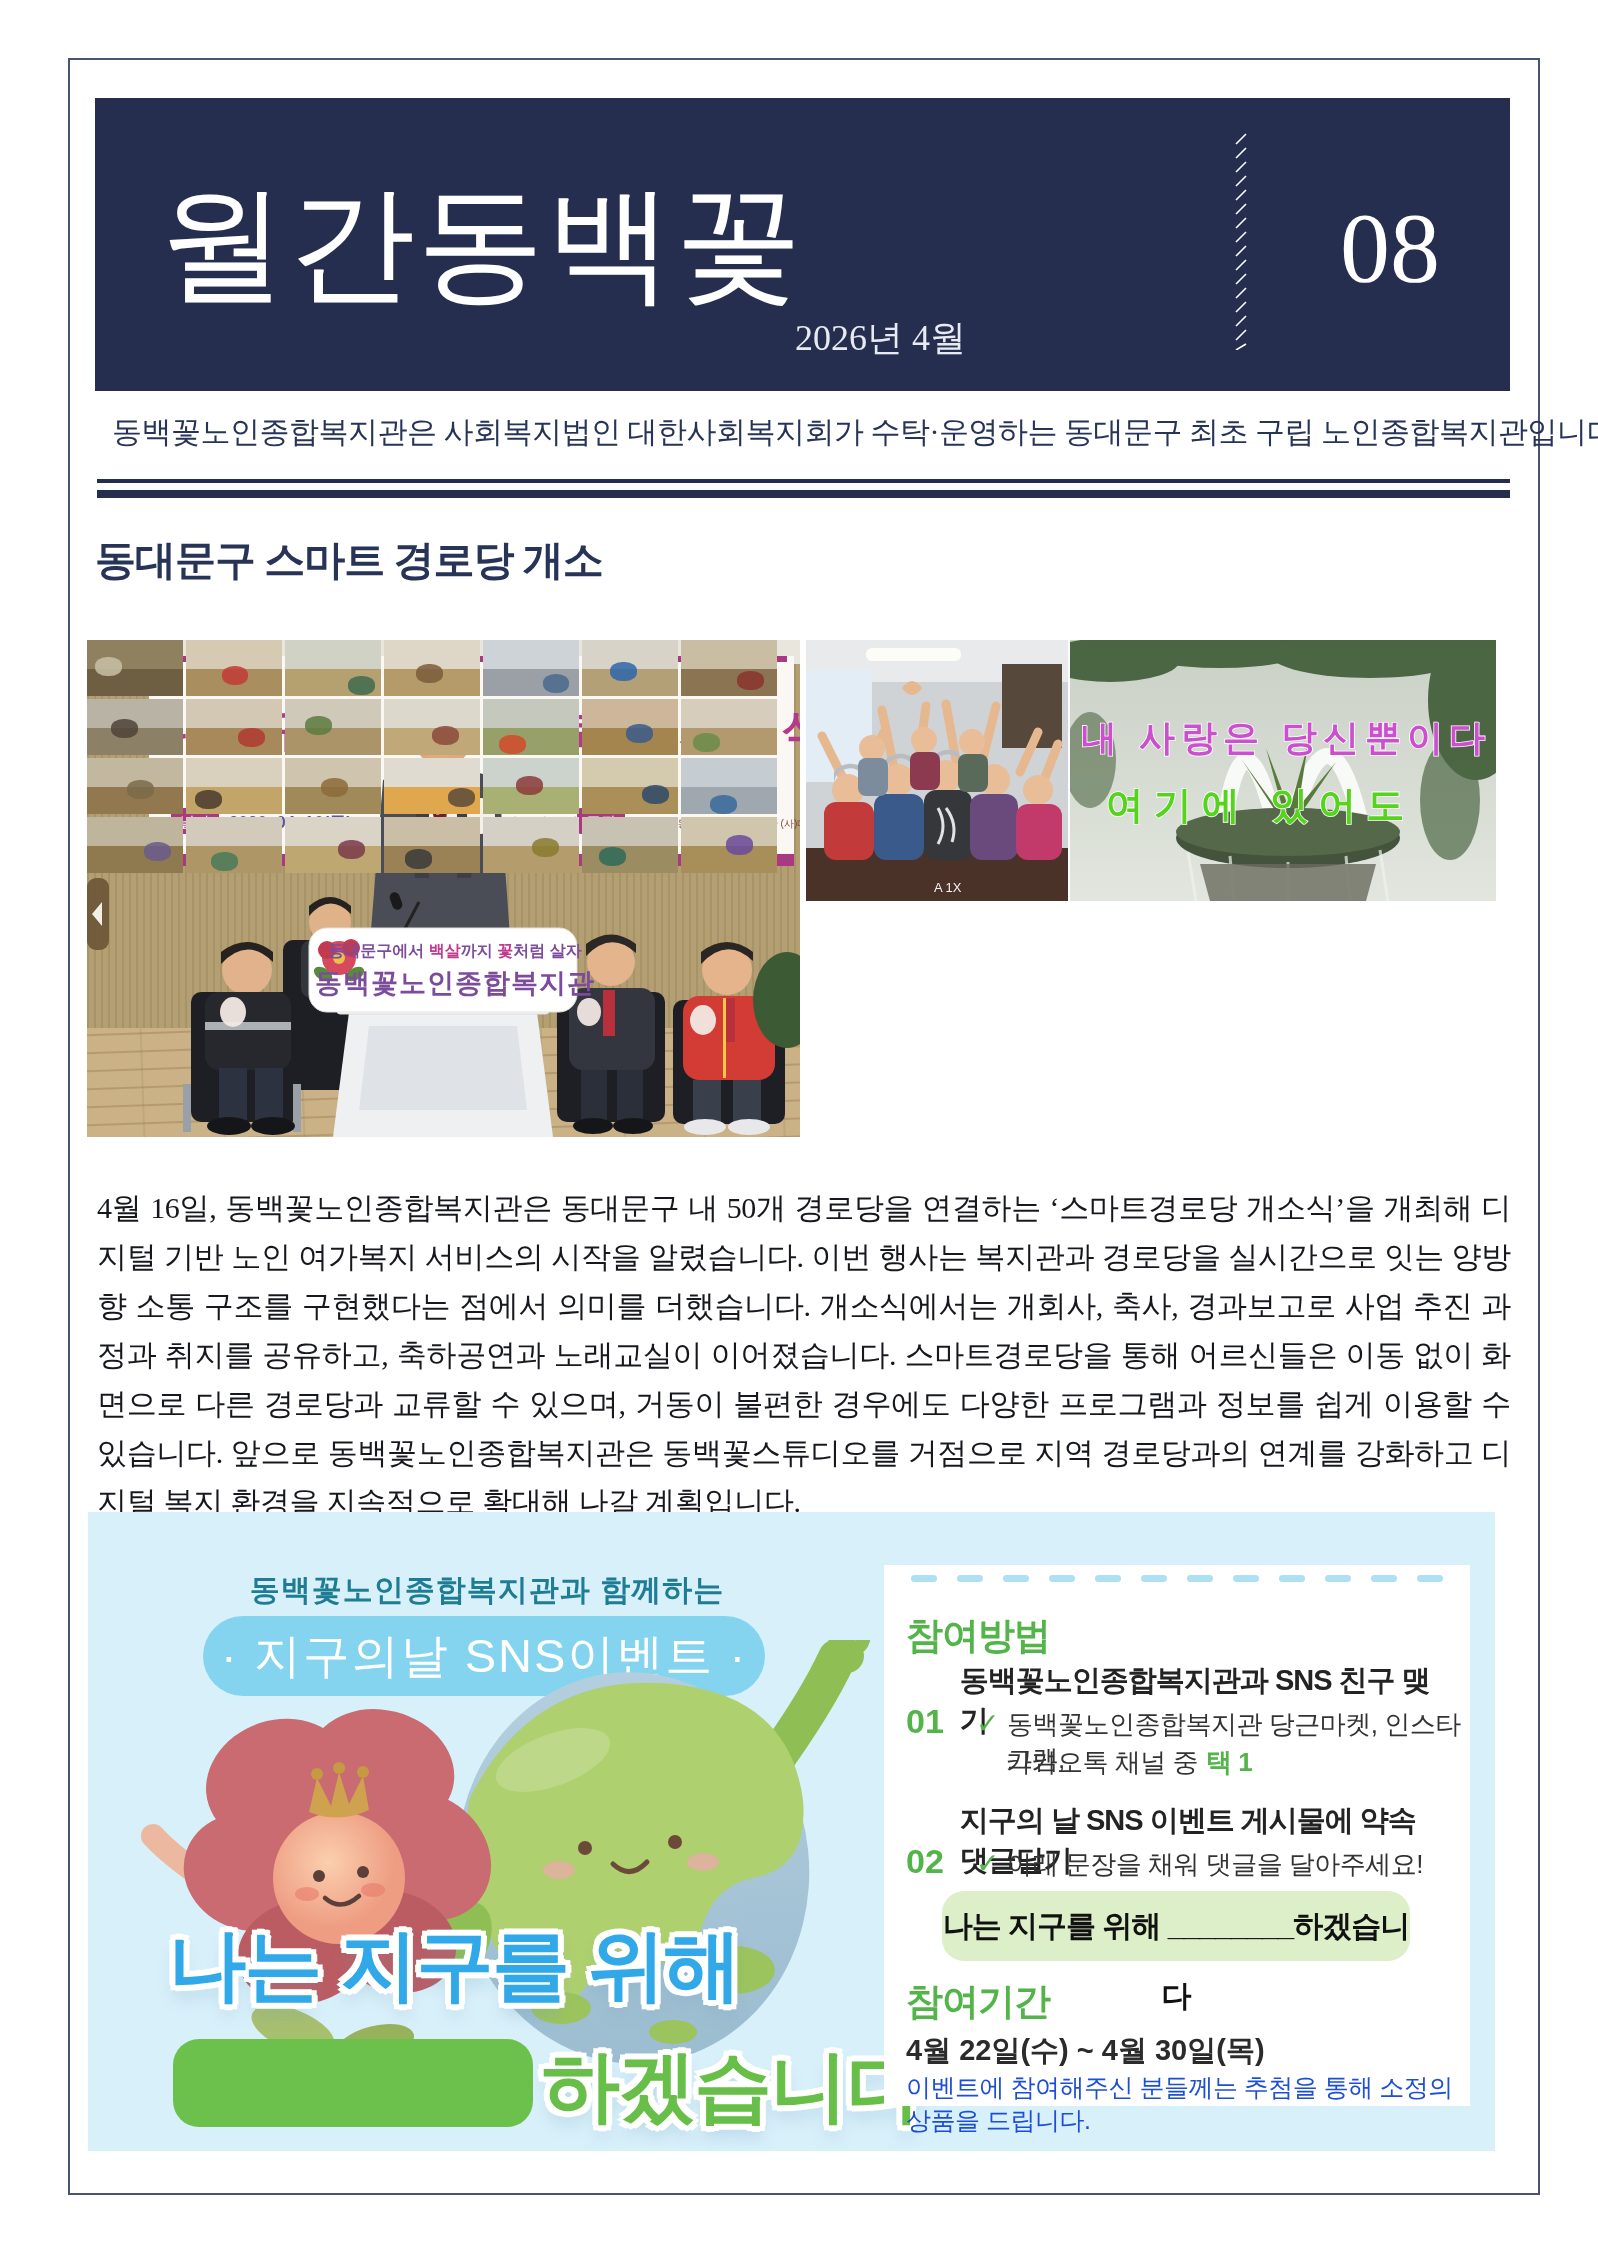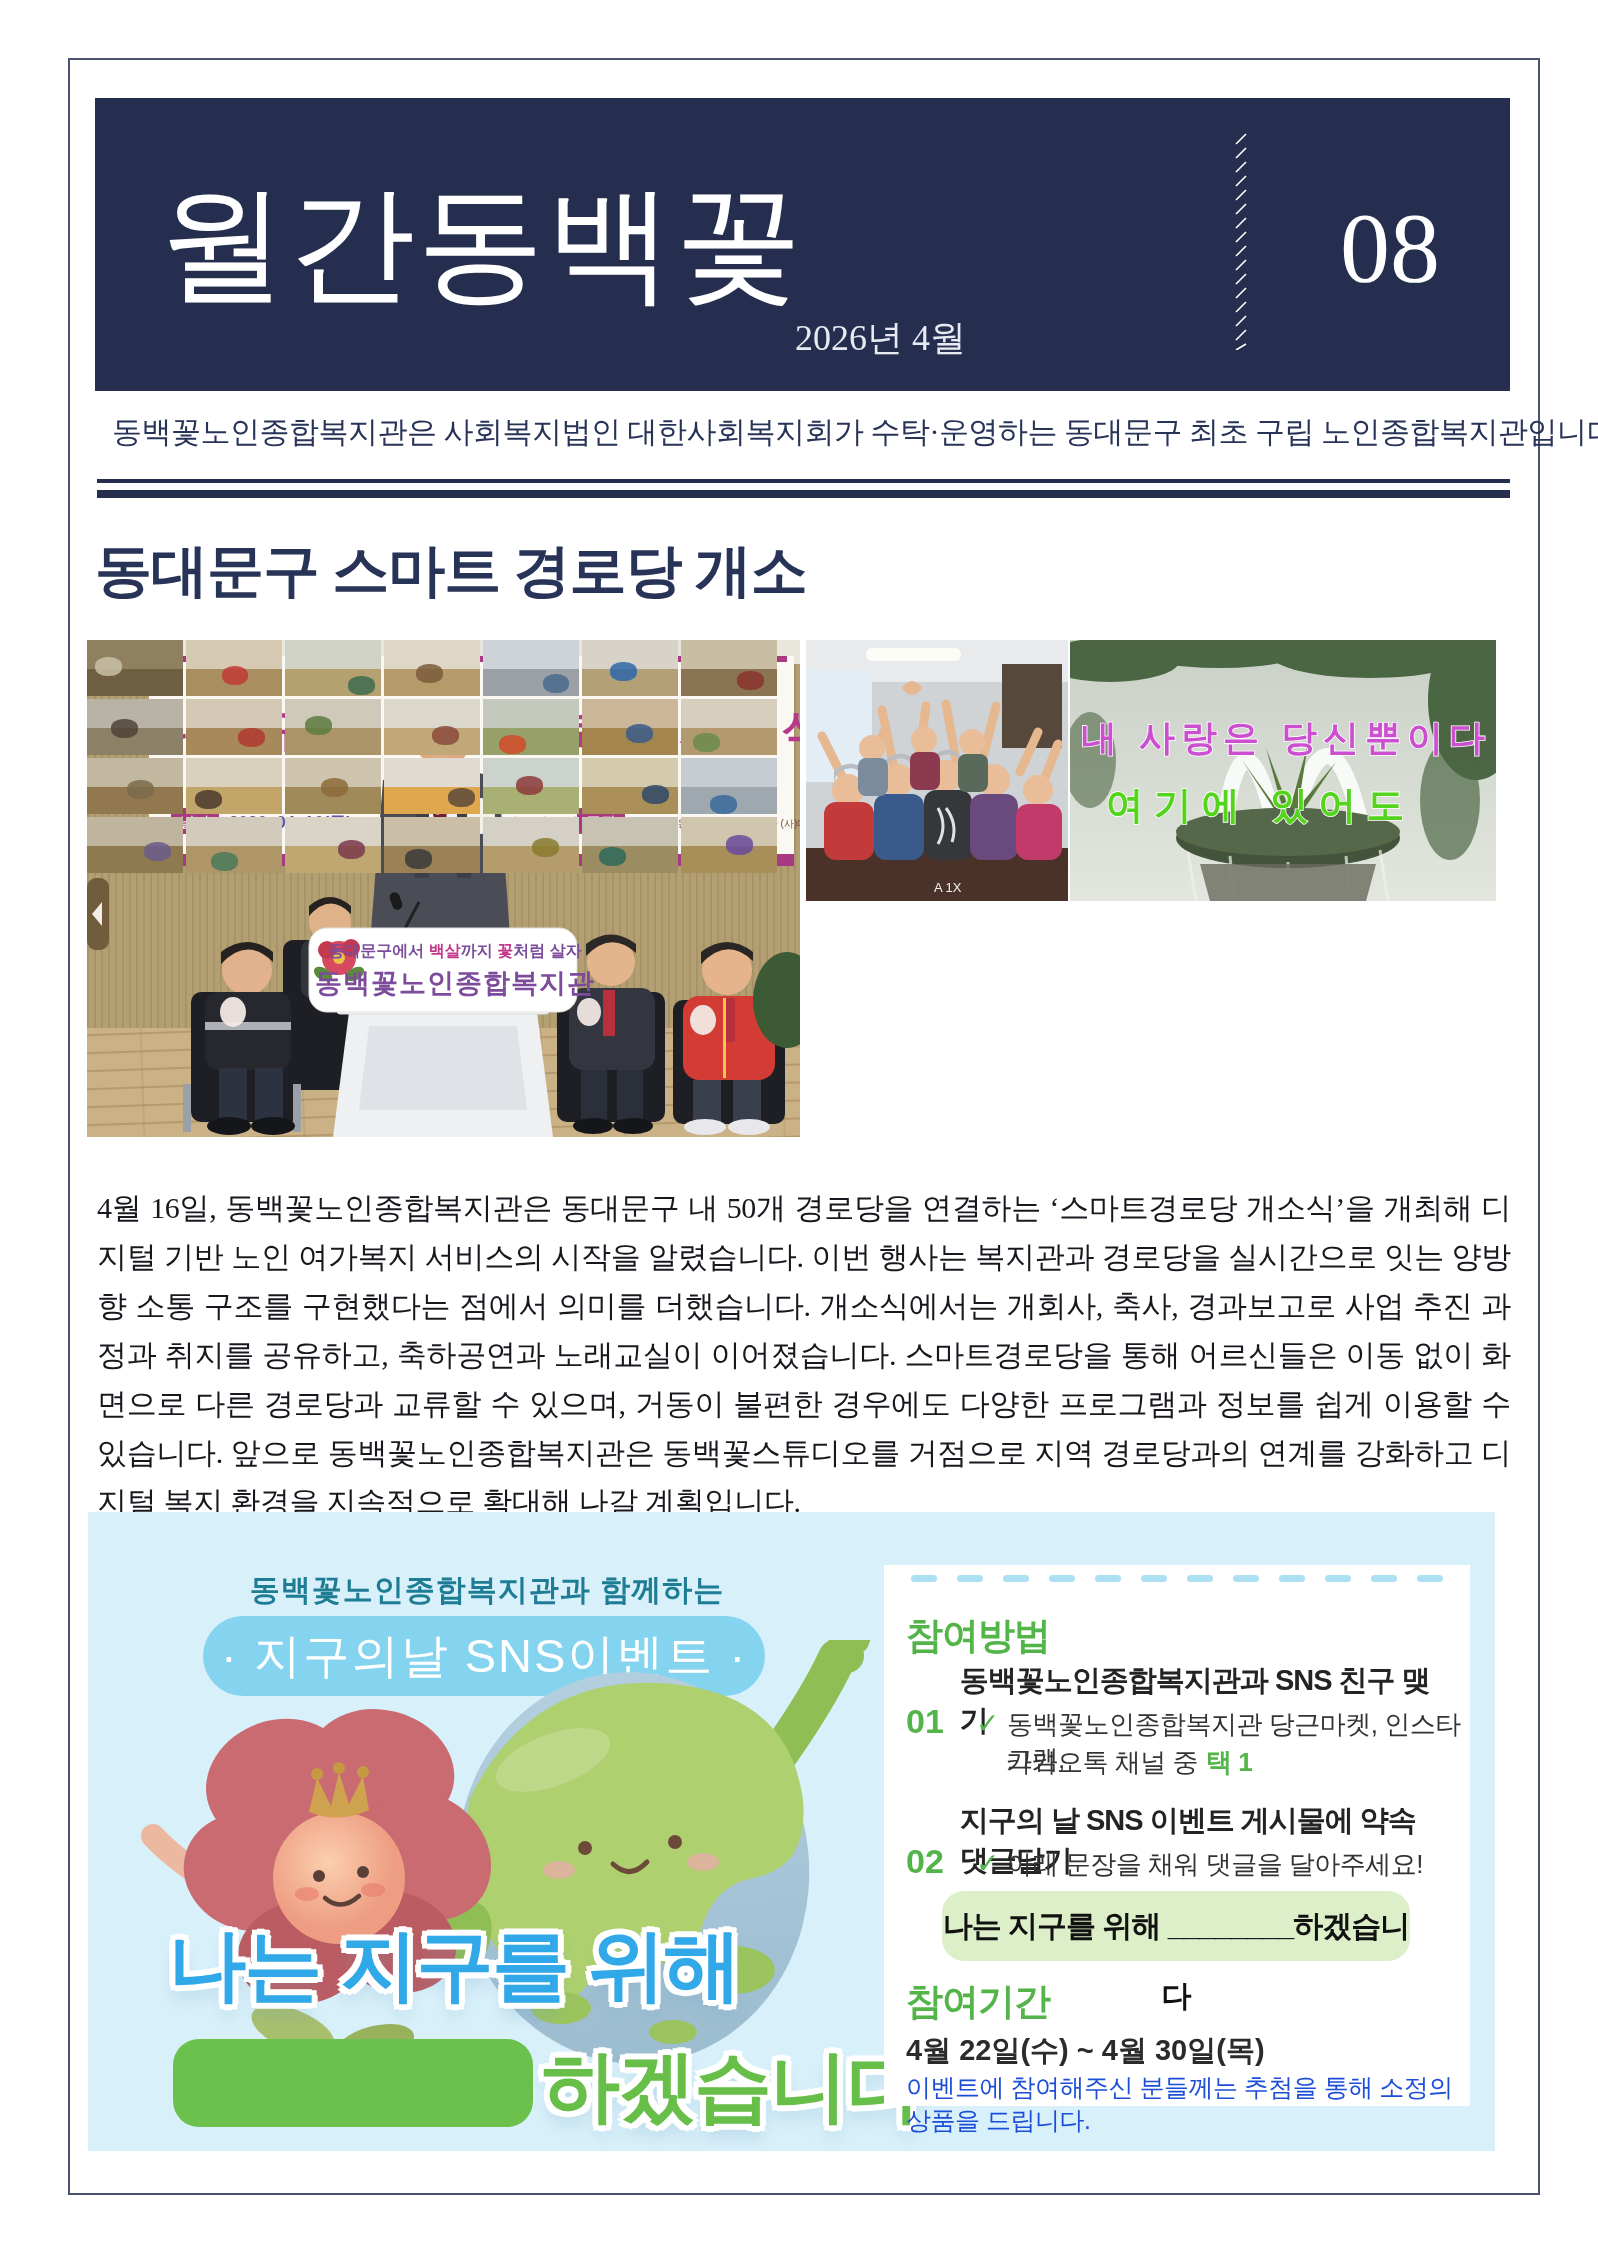--- a/index.html
+++ b/index.html
@@ -18,21 +18,21 @@
   .masthead-date{left:700px;top:216px;font-size:36px;color:#e8eaf2;white-space:nowrap;}
   .hatch{left:1139px;top:34px;width:14px;height:218px;}
   .issue-number{left:1190px;top:100px;width:210px;font-size:100px;color:#fff;
     text-align:center;line-height:1;}
 
   
   .intro-tagline{left:112px;top:412px;width:1400px;font-size:30px;color:#273357;
     letter-spacing:-0.5px;white-space:nowrap;}
   .divider-thin{left:97px;top:479px;width:1413px;height:4px;background:#252e4e;}
   .divider-thick{left:97px;top:490px;width:1413px;height:8px;background:#252e4e;}
-  .article-heading{left:95px;top:533px;font-size:57px;font-weight:700;color:#273357;
+  .article-heading{left:95px;top:533px;font-size:41px;font-weight:700;color:#273357;
     letter-spacing:-1px;white-space:nowrap;}
 
   
   .photo-row{left:87px;top:640px;width:1409px;height:497px;}
   .photo{position:absolute;overflow:hidden;background:#ec4899;}
   .photo-ceremony{left:0;top:0;width:713px;height:497px;}
   .photo-call{left:719px;top:0;width:262px;height:261px;}
   .photo-karaoke{left:983px;top:0;width:426px;height:261px;}
   .photo-grid{left:719px;top:264px;width:690px;height:233px;display:grid;
     grid-template-columns:repeat(7,1fr);grid-template-rows:repeat(4,1fr);gap:3px;}

